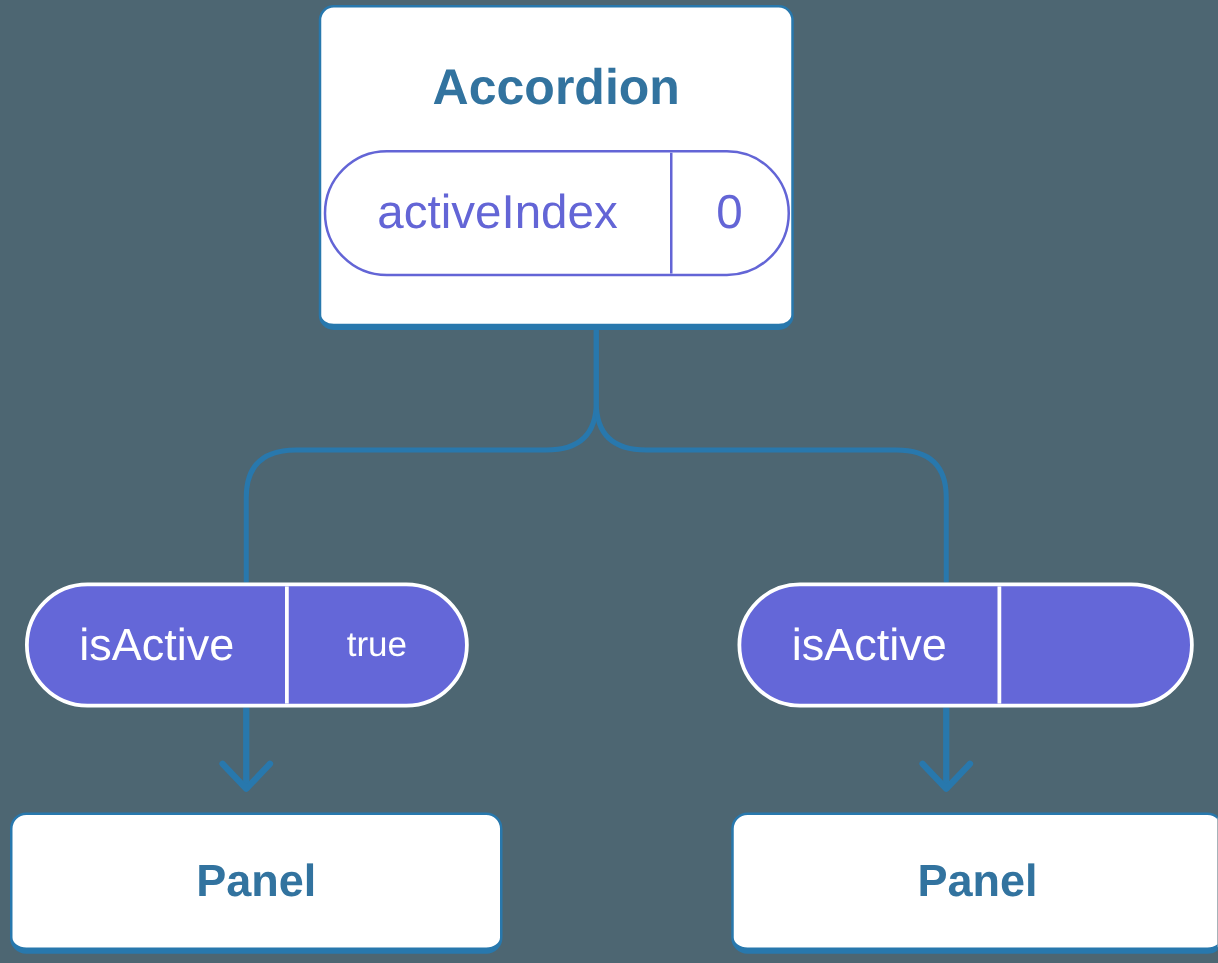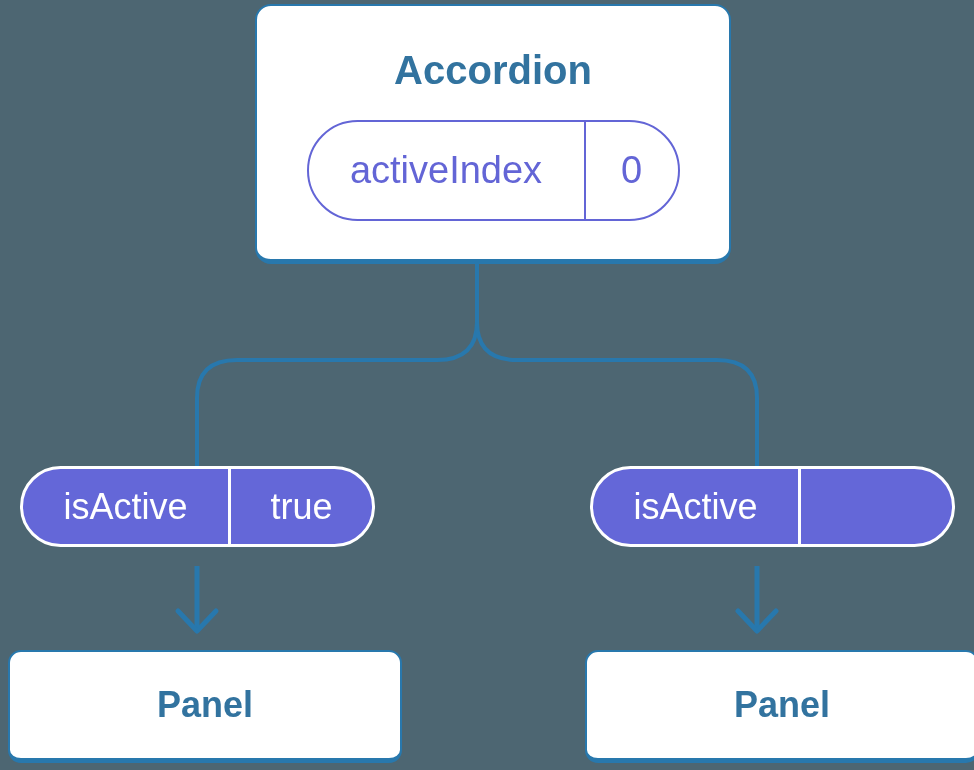--- a/index.html
+++ b/index.html
@@ -30,23 +30,24 @@
   .arrow-head{stroke-width:5px;stroke-linecap:round;stroke-linejoin:round;}
 
   .card{
     position:absolute;z-index:1;
     background:var(--card_bg);
     border:2px solid var(--line);
     border-bottom-width:5px;
     border-radius:16px;
   }
   .accordion-card{
-    left:255px;top:4px;width:476px;height:260px;
+    left:255px;top:4px;width:380px;height:260px;
     display:flex;flex-direction:column;align-items:center;
     padding-top:42px;
+    border-radius:12px;
   }
   .card-title{
     font-size:40px;font-weight:600;line-height:44px;
     color:var(--heading_text);
   }
   .prop-pill-outlined{
     margin-top:28px;
     width:373px;height:101px;
     border:2.5px solid var(--purple_outline);
     border-radius:51px;
@@ -59,39 +60,39 @@
     font-size:38px;font-weight:500;color:var(--purple_text);
     border-right:2.5px solid var(--purple_outline);
   }
   .prop-pill-outlined .prop-value{
     width:92px;display:flex;align-items:center;justify-content:center;
     font-size:38px;font-weight:500;color:var(--purple_text);
   }
 
   .prop-pill-filled{
     position:absolute;z-index:1;
-    height:81px;
+    height:100px;
     background:var(--purple_fill);
     border:3px solid #fff;
     border-radius:50px;
     display:flex;align-items:stretch;
     overflow:hidden;
   }
   .pill-left{left:20px;top:466px;width:355px;}
   .pill-right{left:590px;top:466px;width:365px;}
   .prop-pill-filled .prop-name{
     display:flex;align-items:center;justify-content:center;
     font-size:36px;font-weight:500;color:var(--pill_text);
     border-right:3px solid #fff;
   }
   .pill-left .prop-name{width:208px;}
   .pill-right .prop-name{width:208px;}
   .prop-pill-filled .prop-value{
     flex:1;display:flex;align-items:center;justify-content:center;
-    font-size:36px;font-weight:500;color:var(--pill_text);
+    font-size:28px;font-weight:500;color:var(--pill_text);
   }
 
   .panel-card{
     top:650px;width:394px;height:113px;
     border-radius:13px;
     display:flex;align-items:center;justify-content:center;
   }
   .panel-left{left:8px;}
   .panel-right{left:585px;}
   .panel-label{

